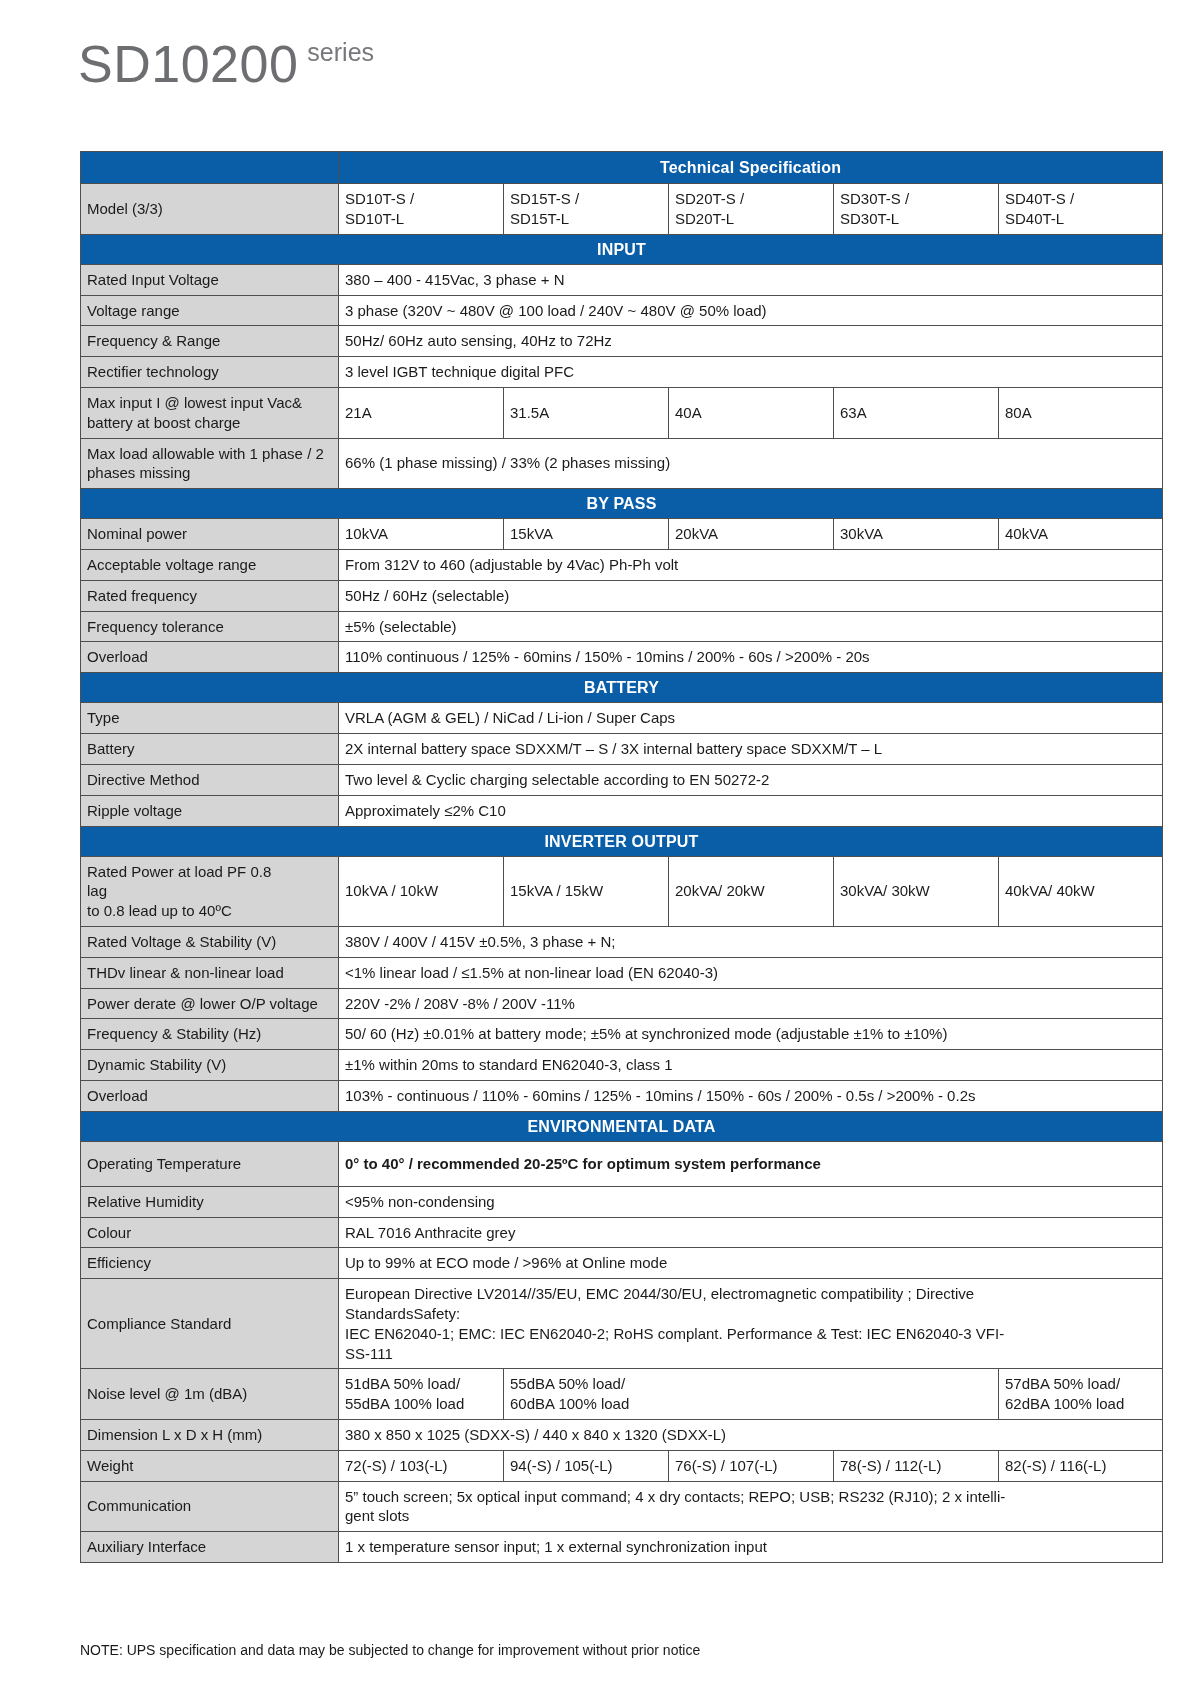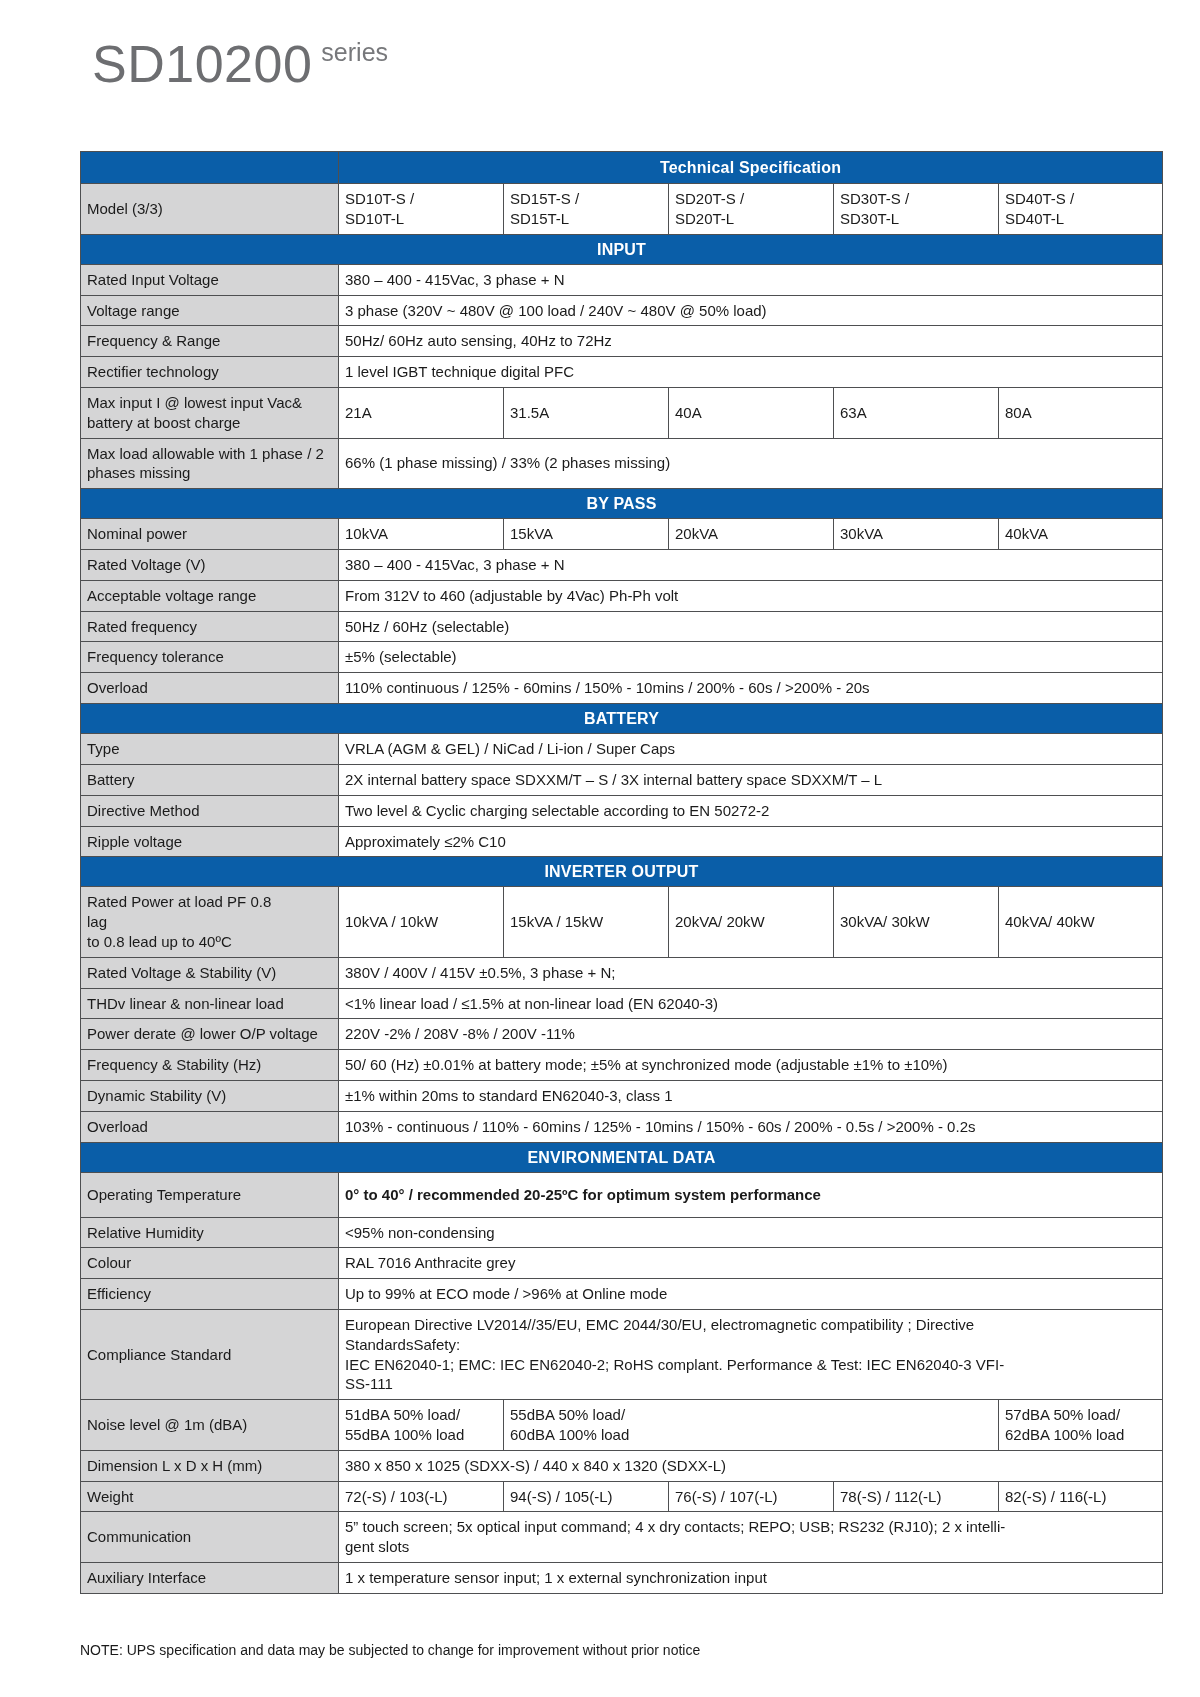--- a/index.html
+++ b/index.html
@@ -1,18 +1,18 @@
 <!DOCTYPE html>
 <html><head>
 <meta charset="utf-8">
 <style>
   html,body{margin:0;padding:0;background:#ffffff;}
   .page{position:relative;width:1200px;height:1697px;background:#ffffff;overflow:hidden;
         font-family:"Liberation Sans","DejaVu Sans",sans-serif;color:#1b1b1b;}
-  .title-block{position:absolute;left:92px;top:34px;white-space:nowrap;}
+  .title-block{position:absolute;left:78px;top:34px;white-space:nowrap;}
   .title-main{font-size:52px;color:#6d6e71;letter-spacing:0.5px;}
   .title-suffix{font-size:25px;color:#77787b;position:relative;top:-21px;margin-left:9px;}
   table.spec-table{position:absolute;left:80px;top:111px;width:1082px;
         border-collapse:collapse;table-layout:fixed;
         font-size:15px;line-height:1.32;margin-top:40px;}
   table.spec-table td{border:1px solid #4e4f51;vertical-align:middle;
         padding:5px 6px;white-space:pre-line;overflow:hidden;}
   td.corner{background:#0a5ea8;}
   td.band-title,tr.band td.section-cell{background:#0a5ea8;color:#ffffff;font-weight:bold;
         text-align:center;font-size:16px;padding:4px 6px;letter-spacing:0.2px;}
@@ -67,21 +67,21 @@
         <tr>
           <td class="label">Voltage range</td>
           <td class="value" colspan="5">3 phase (320V ~ 480V @ 100 load / 240V ~ 480V @ 50% load)</td>
         </tr>
         <tr>
           <td class="label">Frequency &amp; Range</td>
           <td class="value" colspan="5">50Hz/ 60Hz auto sensing, 40Hz to 72Hz</td>
         </tr>
         <tr>
           <td class="label">Rectifier technology</td>
-          <td class="value" colspan="5">1 level IGBT technique digital PFC</td>
+          <td class="value" colspan="5">3 level IGBT technique digital PFC</td>
         </tr>
         <tr>
           <td class="label">Max input I @ lowest input Vac&amp; battery at boost charge</td>
           <td class="value">21A</td>
           <td class="value">31.5A</td>
           <td class="value">40A</td>
           <td class="value">63A</td>
           <td class="value">80A</td>
         </tr>
         <tr>
@@ -91,24 +91,20 @@
         <tr class="band">
           <td class="section-cell" colspan="6">BY PASS</td>
         </tr>
         <tr>
           <td class="label">Nominal power</td>
           <td class="value">10kVA</td>
           <td class="value">15kVA</td>
           <td class="value">20kVA</td>
           <td class="value">30kVA</td>
           <td class="value">40kVA</td>
-        </tr>
-        <tr>
-          <td class="label">Rated Voltage (V)</td>
-          <td class="value" colspan="5">380 – 400 - 415Vac, 3 phase + N</td>
         </tr>
         <tr>
           <td class="label">Acceptable voltage range</td>
           <td class="value" colspan="5">From 312V to 460 (adjustable by 4Vac) Ph-Ph volt</td>
         </tr>
         <tr>
           <td class="label">Rated frequency</td>
           <td class="value" colspan="5">50Hz / 60Hz (selectable)</td>
         </tr>
         <tr>

